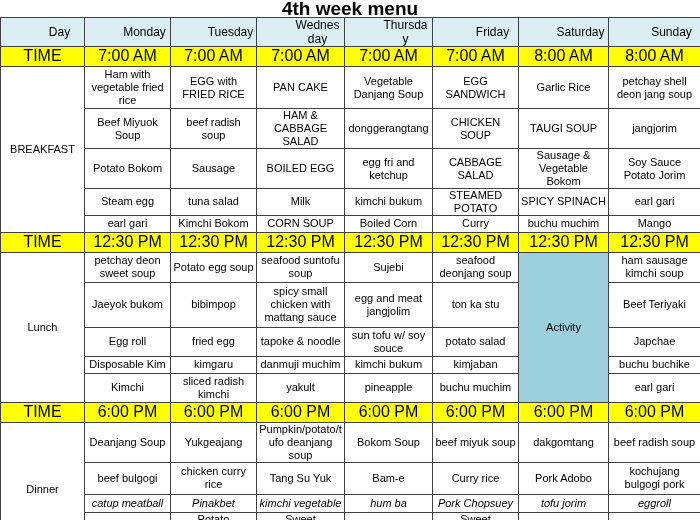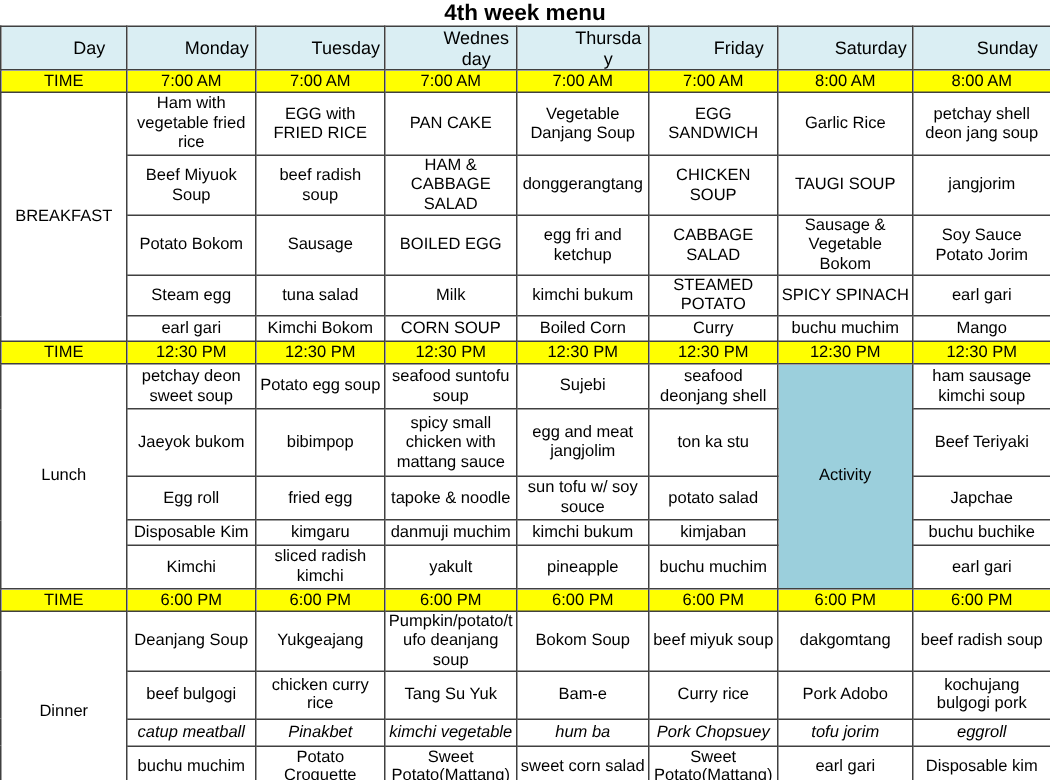--- a/index.html
+++ b/index.html
@@ -16,21 +16,21 @@
     margin: 0; padding: 0;
     width: 700px; height: 520px;
     background: var(--background);
     font-family: "Liberation Sans", sans-serif;
     color: var(--text);
   }
   .page { width: 700px; height: 520px; overflow: hidden; }
   .title {
     height: 17px; line-height: 17px;
     text-align: center;
-    font-size: 15px; font-weight: bold;
+    font-size: 19px; font-weight: bold;
   }
   table.menu {
     border-collapse: collapse;
     table-layout: fixed;
     width: 700px;
   }
   table.menu td, table.menu th {
     border: 1px solid var(--border);
     font-size: 11px;
     font-weight: normal;
@@ -42,21 +42,21 @@
     overflow-wrap: break-word;
     word-wrap: break-word;
   }
   tr.header-row th {
     background: var(--header-bg);
     font-size: 12px;
     padding-left: 36px;
   }
   tr.time-row th, tr.time-row td {
     background: var(--time-bg);
-    font-size: 11px;
+    font-size: 16px;
   }
   th.section-label {
     font-weight: bold;
     font-size: 12px;
     background: var(--background);
   }
   td.activity-cell {
     background: var(--activity-bg);
     font-size: 12px;
     margin-left: 16px;
@@ -154,21 +154,21 @@
           <td>12:30 PM</td>
           <td>12:30 PM</td>
           <td>12:30 PM</td>
         </tr>
         <tr class="menu-row" style="height: 30px;">
           <th class="section-label" rowspan="5">Lunch</th>
           <td>petchay deon sweet soup</td>
           <td>Potato egg soup</td>
           <td>seafood suntofu soup</td>
           <td>Sujebi</td>
-          <td>seafood deonjang shell</td>
+          <td>seafood deonjang soup</td>
           <td class="activity-cell" rowspan="5">Activity</td>
           <td>ham sausage kimchi soup</td>
         </tr>
         <tr class="menu-row" style="height: 45px;">
           <td>Jaeyok bukom</td>
           <td>bibimpop</td>
           <td>spicy small chicken with mattang sauce</td>
           <td>egg and meat jangjolim</td>
           <td>ton ka stu</td>
           <td>Beef Teriyaki</td>

